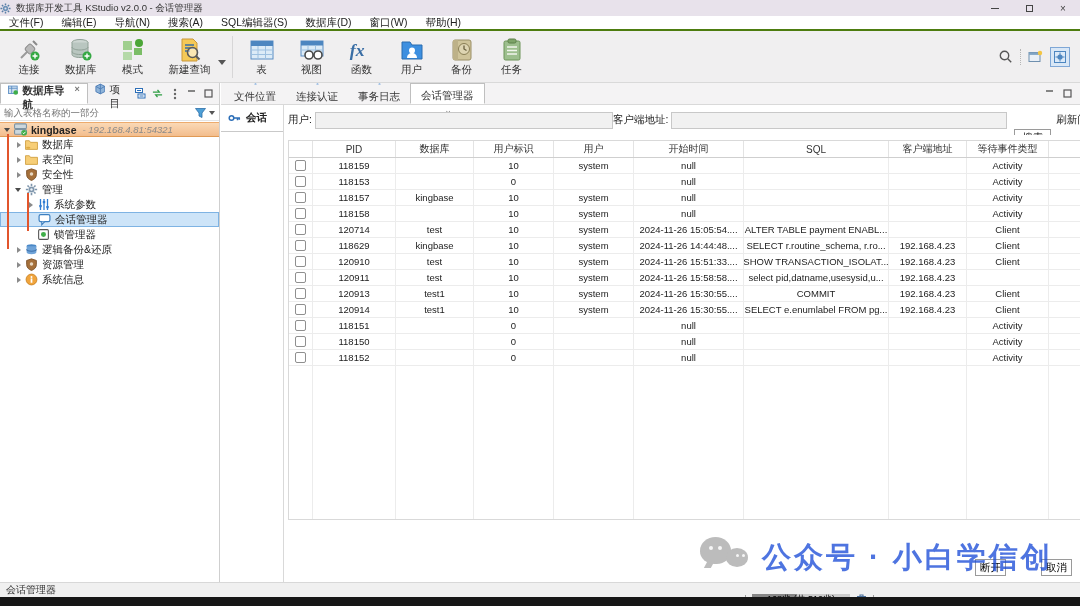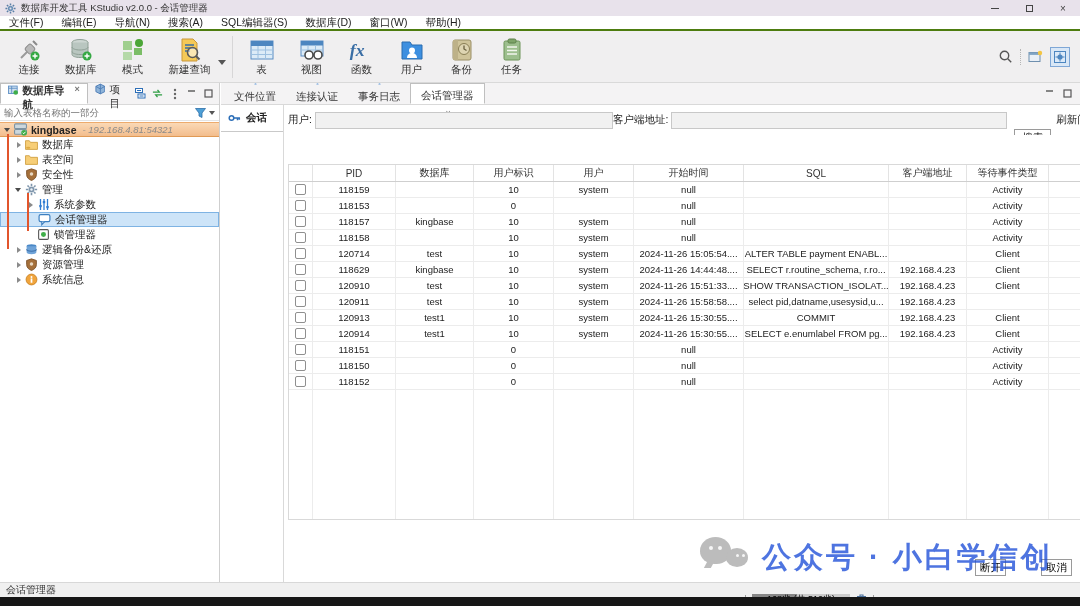--- a/index.html
+++ b/index.html
@@ -3,21 +3,21 @@
 <meta charset="utf-8">
 <style>
   * { margin:0; padding:0; box-sizing:border-box; }
   html,body { background:#888; }
   .window {
     position:relative; width:1080px; height:606px; overflow:hidden;
     font-family:"Liberation Sans", sans-serif; background:#fff; color:#222;
   }
   
   .titlebar { position:absolute; left:0; top:0; width:1080px; height:16px;
-    background:#e8e2eb; display:flex; align-items:center; padding-left:5px; font-size:9.5px; color:#333;}
+    background:#e8e2eb; display:flex; align-items:center; font-size:9.5px; color:#333;}
   .app-icon { width:11px; height:11px; margin-right:5px; flex:none; }
   .win-controls { margin-left:auto; display:flex; height:16px; }
   .wc { width:34px; display:flex; align-items:center; justify-content:center; font-size:10px; color:#444; cursor:default;}
   .wc-min-glyph { width:8px; height:1px; background:#444; display:inline-block;}
   .wc-max-glyph { width:7px; height:7px; border:1px solid #444; display:inline-block;}
   
   .menubar { position:absolute; left:0; top:16px; width:1080px; height:15px; background:#fff;
     border-bottom:2px solid #4d7c0f; display:flex; align-items:center; font-size:10.5px; }
   .menu-item { padding:0 9px; color:#222; }
   
@@ -75,21 +75,21 @@
     font-size:10.5px; padding-left:4px; overflow:hidden; white-space:nowrap; }
   .filters label { margin-right:3px; color:#222; flex:none;}
   .filters input { height:17px; border:1px solid #c8c8c8; background:#f1f1f1; flex:none;
     font-family:"Liberation Sans", sans-serif; font-size:10px; padding:0 3px; }
   .inp-user { width:298px; } .inp-client { width:336px; margin-right:7px;}
   .btn-search { height:19px; border:1px solid #9a9a9a; background:#fff; font-size:10.5px; padding:0 7px;
     font-family:"Liberation Sans", sans-serif; margin-right:5px; flex:none;margin-top:36px;}
   .lbl-refresh { flex:none; }
   
   .stable { position:absolute; left:67px; top:35px; right:0; bottom:62px; border:1px solid #d9d9d9;
-    border-right:none; display:flex; flex-direction:column; overflow:hidden; background:#fff;margin-top:24px; }
+    border-right:none; display:flex; flex-direction:column; overflow:hidden; background:#fff; }
   .thead { display:flex; height:17px; border-bottom:1px solid #cfcfcf; font-size:10px; color:#333; flex:none; }
   .hcell { display:flex; align-items:center; justify-content:center; border-right:1px solid #e3e3e3; height:100%; flex:none; overflow:hidden;}
   .trow { display:flex; height:16px; border-bottom:1px solid #ececec; font-size:9.5px; color:#222; flex:none; }
   .cell { display:flex; align-items:center; justify-content:center; border-right:1px solid #ececec; height:100%;
     flex:none; overflow:hidden; white-space:nowrap; padding:0 2px; }
   .col-sel{width:24px;} .col-pid{width:83px;} .col-db{width:78px;} .col-uid{width:80px;} .col-user{width:80px;}
   .col-start{width:110px;} .col-sql{width:145px;} .col-client{width:78px;} .col-wait{width:82px;} .col-extra{width:90px;}
   .stretch { flex:1; display:flex; }
   .stretch .cell { border-bottom:none; height:100%; }
   .cb { width:11px; height:11px; border:1px solid #8f8f8f; border-radius:2px; background:#fff; display:inline-block; }

